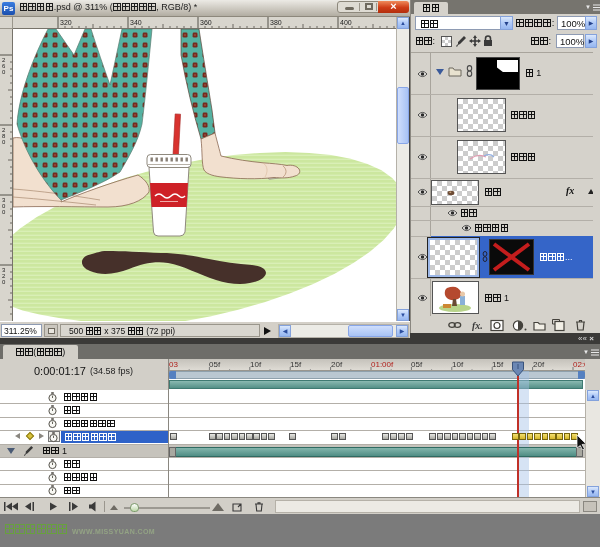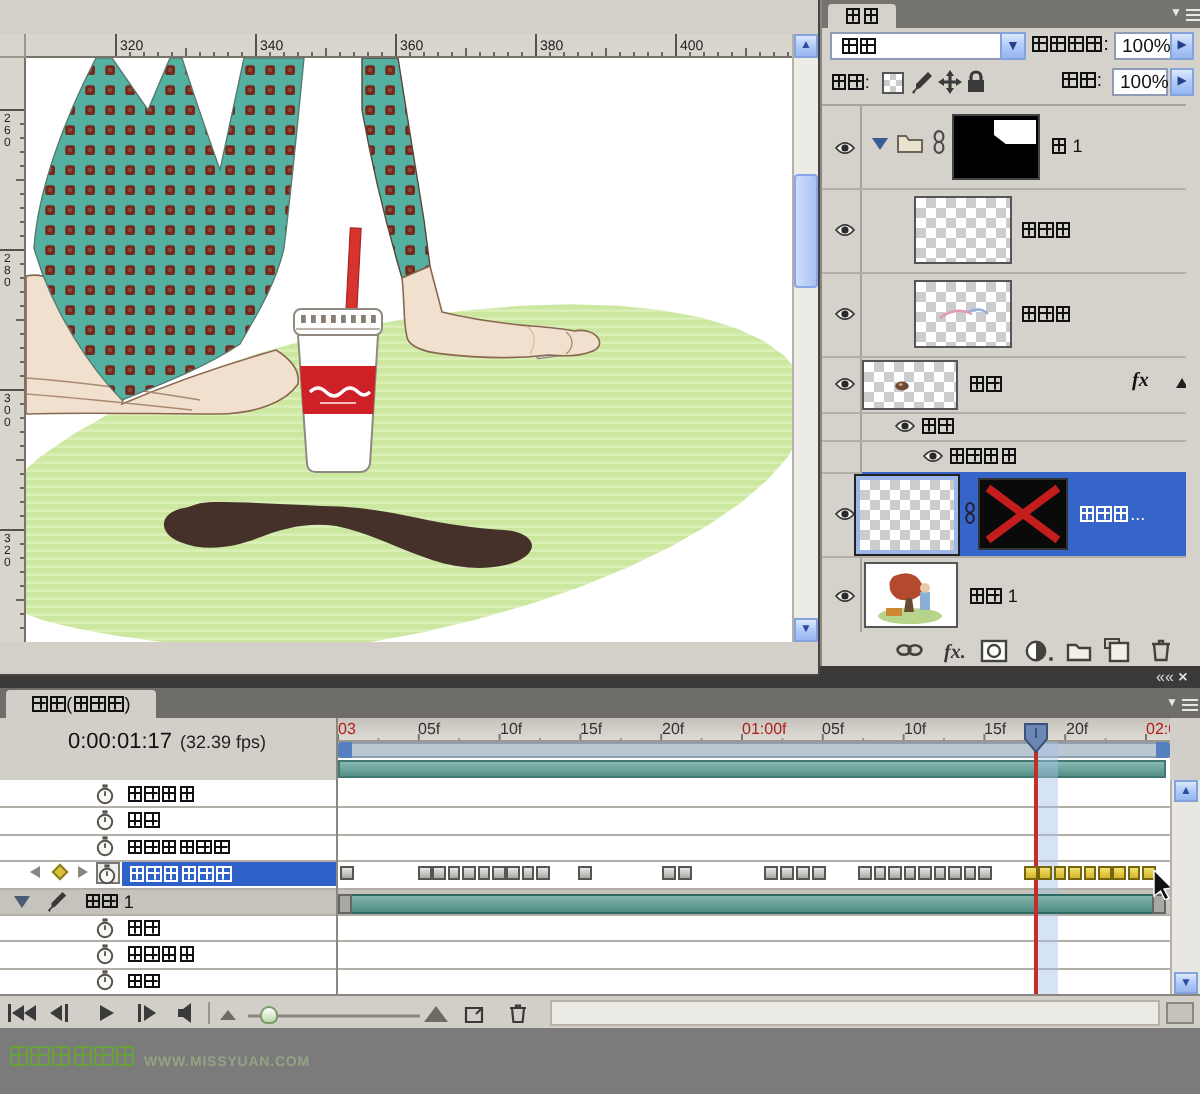--- a/index.html
+++ b/index.html
@@ -6,20 +6,33 @@
 .ab{position:absolute}
 .h{display:inline-block;position:relative;width:.84em;height:.84em;margin:0 .07em 0 .06em;vertical-align:-.06em;border:1px solid currentColor;background:linear-gradient(currentColor,currentColor) 50% 50%/100% 1px no-repeat,linear-gradient(currentColor,currentColor) 50% 50%/1px 100% no-repeat}
 .checker{background-color:#fff;background-image:linear-gradient(45deg,#ccc 25%,transparent 25%,transparent 75%,#ccc 75%),linear-gradient(45deg,#ccc 25%,transparent 25%,transparent 75%,#ccc 75%);background-position:0 0,5px 5px;background-size:10px 10px}
 .xpbtn{background:linear-gradient(#dce9fc,#b4cdf8 45%,#96b6f0);border:1px solid #84a2dc;color:#24428c;text-align:center;overflow:hidden}
 .inp{background:#fff;border:1px solid #8e9bb3;font-size:9.5px;color:#111}
 .sep{border-bottom:1px solid #b3afa8}
 .wm .h{border-width:1.4px;background:linear-gradient(currentColor,currentColor) 50% 50%/100% 1.4px no-repeat,linear-gradient(currentColor,currentColor) 50% 50%/1.4px 100% no-repeat}
 svg{display:block}
 </style></head><body>
 <div class="ab" style="left:0;top:0;width:410px;height:338px;background:#d4d0c8;border-right:1px solid #454545;border-bottom:1px solid #454545">
+    <div class="ab" style="left:0;top:0;width:410px;height:17px;background:linear-gradient(#eceae5,#c9c5bc 60%,#b2ada2);border-bottom:1px solid #8d887c">
+      <div class="ab" style="left:2px;top:2px;width:13px;height:13px;background:linear-gradient(#3a7de0,#1b4fae);border-radius:2px;color:#fff;font-size:8px;line-height:13px;text-align:center;font-weight:bold">Ps</div>
+      <div class="ab" style="left:19px;top:2px;font-size:9px;color:#1d1d1d;white-space:nowrap"><i class="h"></i><i class="h"></i><i class="h"></i><i class="h"></i>.psd @ 311% (<i class="h"></i><i class="h"></i><i class="h"></i><i class="h"></i><i class="h"></i>, RGB/8) *</div>
+      <div class="ab" style="left:337px;top:1px;width:71px;height:12px;background:#dedbd3;border:1px solid #8d887c;border-radius:3px">
+        <div class="ab" style="left:2px;top:1px;width:20px;height:8px;border-right:1px solid #9a958a">
+          <div class="ab" style="left:5px;top:4px;width:9px;height:3px;background:#6e695e;border-radius:2px"></div>
+        </div>
+        <div class="ab" style="left:23px;top:1px;width:16px;height:8px;border-right:1px solid #9a958a">
+          <div class="ab" style="left:4px;top:0px;width:8px;height:7px;border:2px solid #6e695e"></div>
+        </div>
+        <div class="ab" style="left:40px;top:-1px;width:31px;height:12px;background:linear-gradient(#ef8a5a,#ce3c16 55%,#b22f0d);border-radius:0 3px 3px 0;color:#fff;font-size:11px;font-weight:bold;text-align:center;line-height:10px">×</div>
+      </div>
+    </div>
     <div class="ab" style="left:0;top:17px;width:13px;height:12px;background:#d8d5cd;border-right:1px solid #9a968c;border-bottom:1px solid #9a968c"></div>
     <div class="ab" style="left:13px;top:17px;width:384px;height:12px;background:#d8d5cd;border-bottom:1px solid #77736a;overflow:hidden">
       <svg width="384" height="12" viewBox="0 0 384 12">
         <line x1="45.0" y1="0" x2="45.0" y2="12" stroke="#55524b" stroke-width="1"></line>
         <line x1="52.0" y1="9" x2="52.0" y2="12" stroke="#6b6760" stroke-width="1"></line>
         <line x1="59.0" y1="9" x2="59.0" y2="12" stroke="#6b6760" stroke-width="1"></line>
         <line x1="66.0" y1="9" x2="66.0" y2="12" stroke="#6b6760" stroke-width="1"></line>
         <line x1="73.0" y1="9" x2="73.0" y2="12" stroke="#6b6760" stroke-width="1"></line>
         <line x1="80.0" y1="7" x2="80.0" y2="12" stroke="#6b6760" stroke-width="1"></line>
         <line x1="87.0" y1="9" x2="87.0" y2="12" stroke="#6b6760" stroke-width="1"></line>
@@ -180,20 +193,33 @@
         <path d="M150,183 L188,183 L186.6,207 L151.6,207 Z" fill="#ce2127"></path>
         <path d="M155,196 q4,-4 8,0 q4,4 8,0 q4,-4 8,0 q3,3 6,0" fill="none" stroke="#fff" stroke-width="1.6"></path>
         <line x1="160" y1="201.5" x2="178" y2="201.5" stroke="#f4bcb8" stroke-width="0.9"></line>
       </svg>
     </div>
     <div class="ab" style="left:396px;top:17px;width:13px;height:304px;background:#ecebe6;border-left:1px solid #b5b1a8">
       <div class="xpbtn ab" style="left:0px;top:0px;width:12px;height:12px;font-size:6px;line-height:11px;color:#2b4d9e">▲</div>
       <div class="ab" style="left:0px;top:70px;width:12px;height:57px;background:linear-gradient(90deg,#cfdefc,#a8c2f4);border:1px solid #88a6e8;border-radius:2px"></div>
       <div class="xpbtn ab" style="left:0px;top:292px;width:12px;height:12px;font-size:6px;line-height:11px;color:#2b4d9e">▼</div>
     </div>
+    <div class="ab" style="left:0;top:321px;width:410px;height:17px;background:#d4d0c8;border-top:1px solid #fff">
+      <div class="inp ab" style="left:1px;top:2px;width:41px;height:13px;line-height:12px;padding-left:2px;font-size:8.5px">311.25%</div>
+      <div class="ab" style="left:44px;top:2px;width:14px;height:13px;background:#cbc7bf;border:1px solid #9a968c">
+        <div class="ab" style="left:3px;top:3px;width:7px;height:6px;border:1px solid #6e695e;background:#e8e5de"></div>
+      </div>
+      <div class="inp ab" style="left:60px;top:2px;width:200px;height:13px;line-height:12px;font-size:8.5px;border-color:#9a968c;background:#d9d6cf"><span style="margin-left:8px">500 <i class="h"></i><i class="h"></i> x 375 <i class="h"></i><i class="h"></i> (72 ppi)</span></div>
+      <div class="ab" style="left:264px;top:5px;width:0;height:0;border-left:7px solid #111;border-top:4px solid transparent;border-bottom:4px solid transparent"></div>
+      <div class="ab" style="left:278px;top:2px;width:131px;height:14px;background:#ecebe6;border:1px solid #b5b1a8">
+        <div class="xpbtn ab" style="left:0;top:0;width:12px;height:12px;font-size:6px;line-height:11px;color:#2b4d9e">◀</div>
+        <div class="ab" style="left:69px;top:0;width:45px;height:12px;background:linear-gradient(#cfdefc,#a8c2f4);border:1px solid #88a6e8;border-radius:2px"></div>
+        <div class="xpbtn ab" style="left:117px;top:0;width:12px;height:12px;font-size:6px;line-height:11px;color:#2b4d9e">▶</div>
+      </div>
+    </div>
   </div>
 <div class="ab" style="left:410px;top:0;width:190px;height:333px;background:#d5d2cb;border-left:1px solid #8a8780">
     <div class="ab" style="left:0;top:0;width:190px;height:14px;background:#76746e">
       <div class="ab" style="left:3px;top:2px;width:34px;height:12px;background:#d5d2cb;border-radius:2px 2px 0 0;font-size:9px;color:#111;text-align:center;line-height:13px"><i class="h"></i><i class="h"></i></div>
       <div class="ab" style="left:174px;top:4px;font-size:6px;color:#e8e8e8">▼</div>
       <svg class="ab" style="left:182px;top:4px" width="8" height="7">
         <g stroke="#e8e8e8" stroke-width="1">
           <line x1="0" y1="1" x2="8" y2="1"></line>
           <line x1="0" y1="3.5" x2="8" y2="3.5"></line>
           <line x1="0" y1="6" x2="8" y2="6"></line>
@@ -344,21 +370,21 @@
       <div class="ab" style="left:583px;top:5px;font-size:6px;color:#e8e8e8">▼</div>
       <svg class="ab" style="left:591px;top:5px" width="8" height="7">
         <g stroke="#e8e8e8" stroke-width="1">
           <line x1="0" y1="1" x2="8" y2="1"></line>
           <line x1="0" y1="3.5" x2="8" y2="3.5"></line>
           <line x1="0" y1="6" x2="8" y2="6"></line>
         </g>
       </svg>
     </div>
     <div class="ab" style="left:34px;top:21px;font-size:11px;color:#111">0:00:01:17</div>
-    <div class="ab" style="left:90px;top:22px;font-size:9px;color:#222">(32.39 fps)</div>
+    <div class="ab" style="left:90px;top:22px;font-size:9px;color:#222">(34.58 fps)</div>
     <div class="ab" style="left:168px;top:15px;width:417px;height:12px;background:linear-gradient(#c5c2bb,#dedbd4);border-bottom:1px solid #9a968e;overflow:hidden">
       <div class="ab" style="left:1px;top:1px;font-size:8px;color:#b0201c">03</div>
       <div class="ab" style="left:41px;top:1px;font-size:8px;color:#333">05f</div>
       <div class="ab" style="left:82px;top:1px;font-size:8px;color:#333">10f</div>
       <div class="ab" style="left:122px;top:1px;font-size:8px;color:#333">15f</div>
       <div class="ab" style="left:163px;top:1px;font-size:8px;color:#333">20f</div>
       <div class="ab" style="left:203px;top:1px;font-size:8px;color:#b0201c">01:00f</div>
       <div class="ab" style="left:243px;top:1px;font-size:8px;color:#333">05f</div>
       <div class="ab" style="left:284px;top:1px;font-size:8px;color:#333">10f</div>
       <div class="ab" style="left:324px;top:1px;font-size:8px;color:#333">15f</div>

